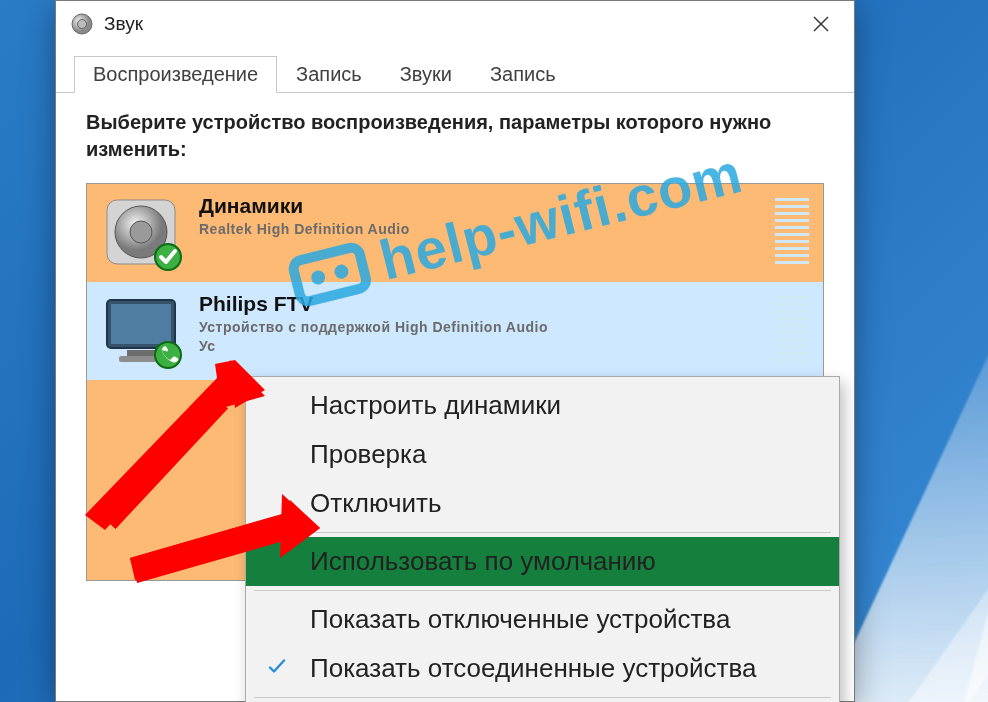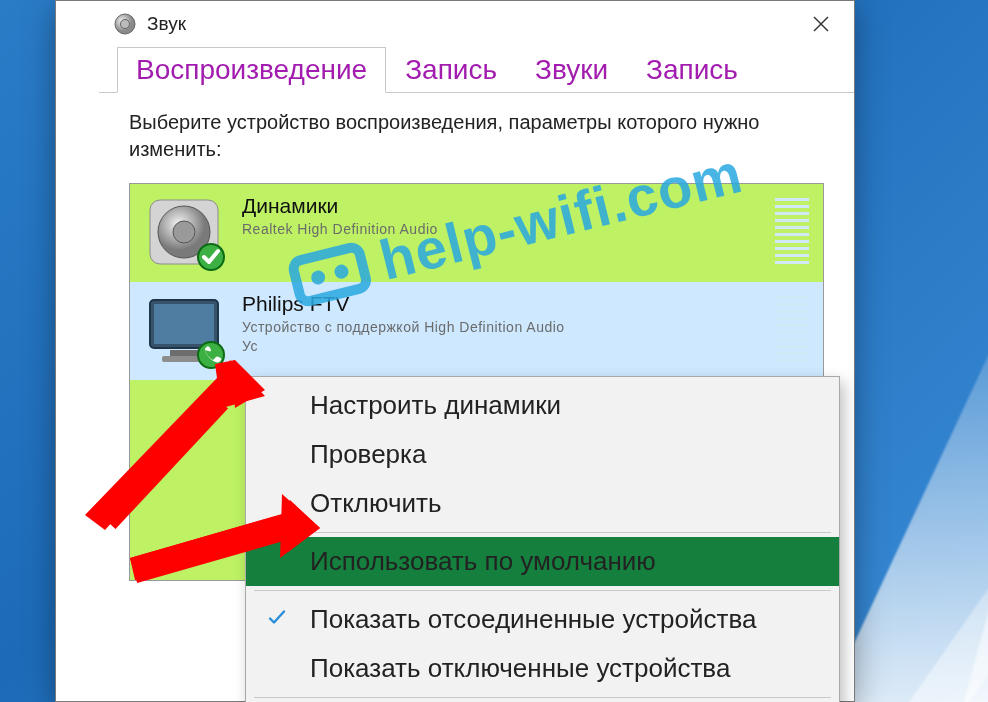--- a/index.html
+++ b/index.html
@@ -19,21 +19,20 @@
   .beam.b2 { right: -60px; bottom: -60px; width: 100px; height: 420px; transform: skewX(-15deg); background: linear-gradient(0deg, rgba(255,255,255,0.7), rgba(255,255,255,0)); }
   .beam.b3 { right: 40px; bottom: -30px; width: 60px; height: 420px; transform: skewX(-35deg); background: linear-gradient(0deg, rgba(255,255,255,0.5), rgba(255,255,255,0)); }
 
   .window {
     position: absolute;
     left: 55px; top: 0;
     width: 800px; height: 702px;
     background: #ffffff;
     border: 1px solid #7a7a7a;
     box-shadow: 0 8px 30px rgba(0,0,0,.35);
-    padding-left: 43px;
   }
   .titlebar {
     height: 46px;
     display: flex; align-items: center;
     padding: 0 8px;
   }
   .titlebar .title-icon {
     width: 24px; height: 24px; margin: 0 10px 0 6px;
   }
   .titlebar .title { font-size: 19px; color: #222; }
@@ -47,44 +46,45 @@
 
   .tabs {
     display: flex; align-items: flex-end;
     padding: 14px 0 0 18px;
     border-bottom: 1px solid #c8c8c8;
     column-gap: 0;
     height: 46px;
   }
   .tab {
     padding: 6px 18px 6px 18px;
-    font-size: 28px;
-    color: #a21caf;
+    font-size: 20px;
+    color: #404040;
     border: 1px solid transparent;
     position: relative;
     bottom: -1px;
     cursor: pointer;
   }
   .tab.active {
     border: 1px solid #c8c8c8;
     border-bottom: 1px solid #fff;
     background: #fff;
   }
 
   .tab-body {
     padding: 16px 30px 0 30px;
+    font-weight: bold;
   }
   .instruction {
     font-size: 20px; color: #222; line-height: 1.35;
   }
 
   .device-list {
     margin-top: 20px;
     border: 1px solid #999;
-    background: #bef264;
+    background: #fdba74;
   }
   .device {
     display: flex; align-items: flex-start;
     padding: 10px 14px 12px 14px;
     column-gap: 18px;
     position: relative;
   }
   .device.selected { background: #cde8ff; }
   .device .icon-wrap { width: 80px; height: 76px; position: relative; flex: 0 0 80px; }
   .device .badge {
@@ -276,29 +276,29 @@
     </div>
   </div>
 
   <div class="context-menu">
     <div class="menu-item">Настроить динамики</div>
     <div class="menu-item">Проверка</div>
     <div class="menu-item">Отключить</div>
     <div class="menu-sep"></div>
     <div class="menu-item highlight">Использовать по умолчанию</div>
     <div class="menu-sep"></div>
+    <div class="menu-item">Показать отключенные устройства</div>
     <div class="menu-item">
       <span class="menu-check">
         <svg width="18" height="18" viewBox="0 0 18 18">
             <path d="M2 10 l4 4 l10 -11" fill="none" stroke="#2a8dd9" stroke-width="2.4" stroke-linecap="round" stroke-linejoin="round"></path>
           </svg>
       </span>
       <span>Показать отсоединенные устройства</span>
     </div>
-    <div class="menu-item">Показать отключенные устройства</div>
     <div class="menu-sep"></div>
     <div class="menu-item bold">Отключить</div>
   </div>
 
   <div class="watermark">
     <span class="wm-brand"></span>
     <span>help-wifi.com</span>
   </div>
 
   <svg class="arrow" style="left:85px; top:360px;" width="180" height="190" viewBox="0 0 180 190">

